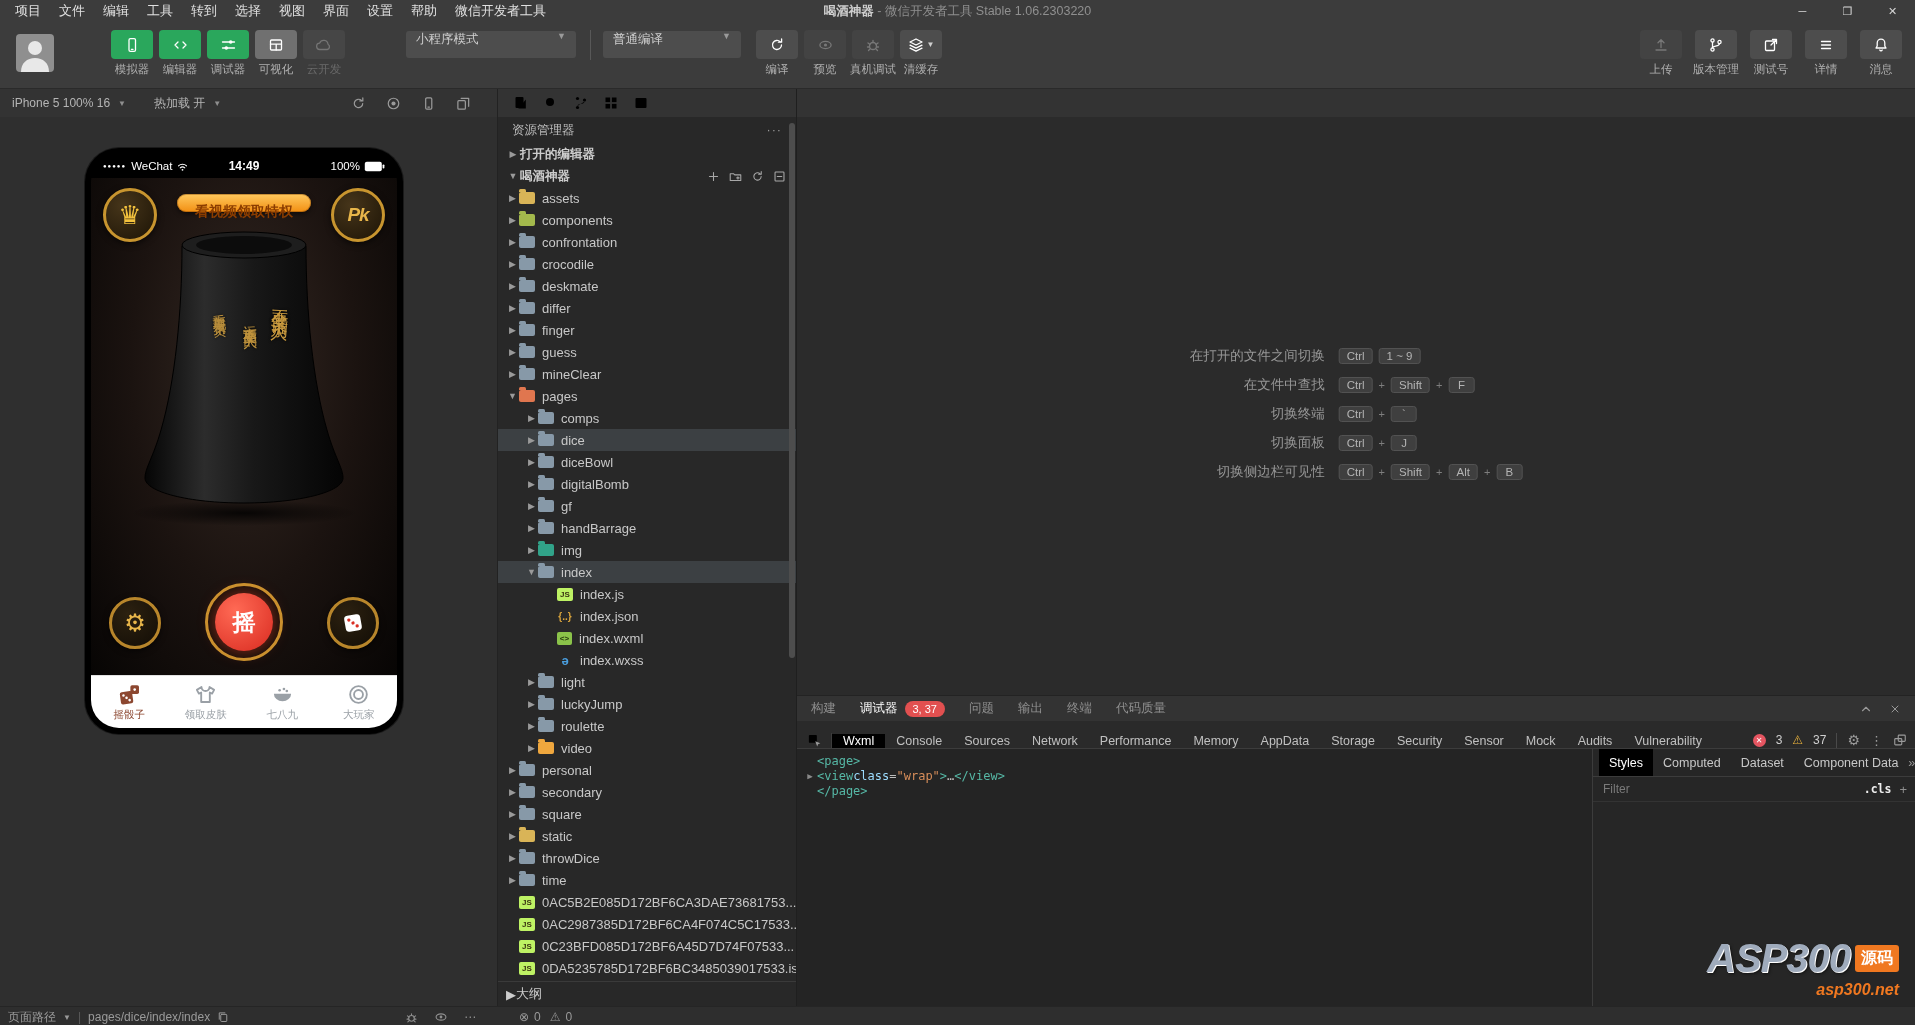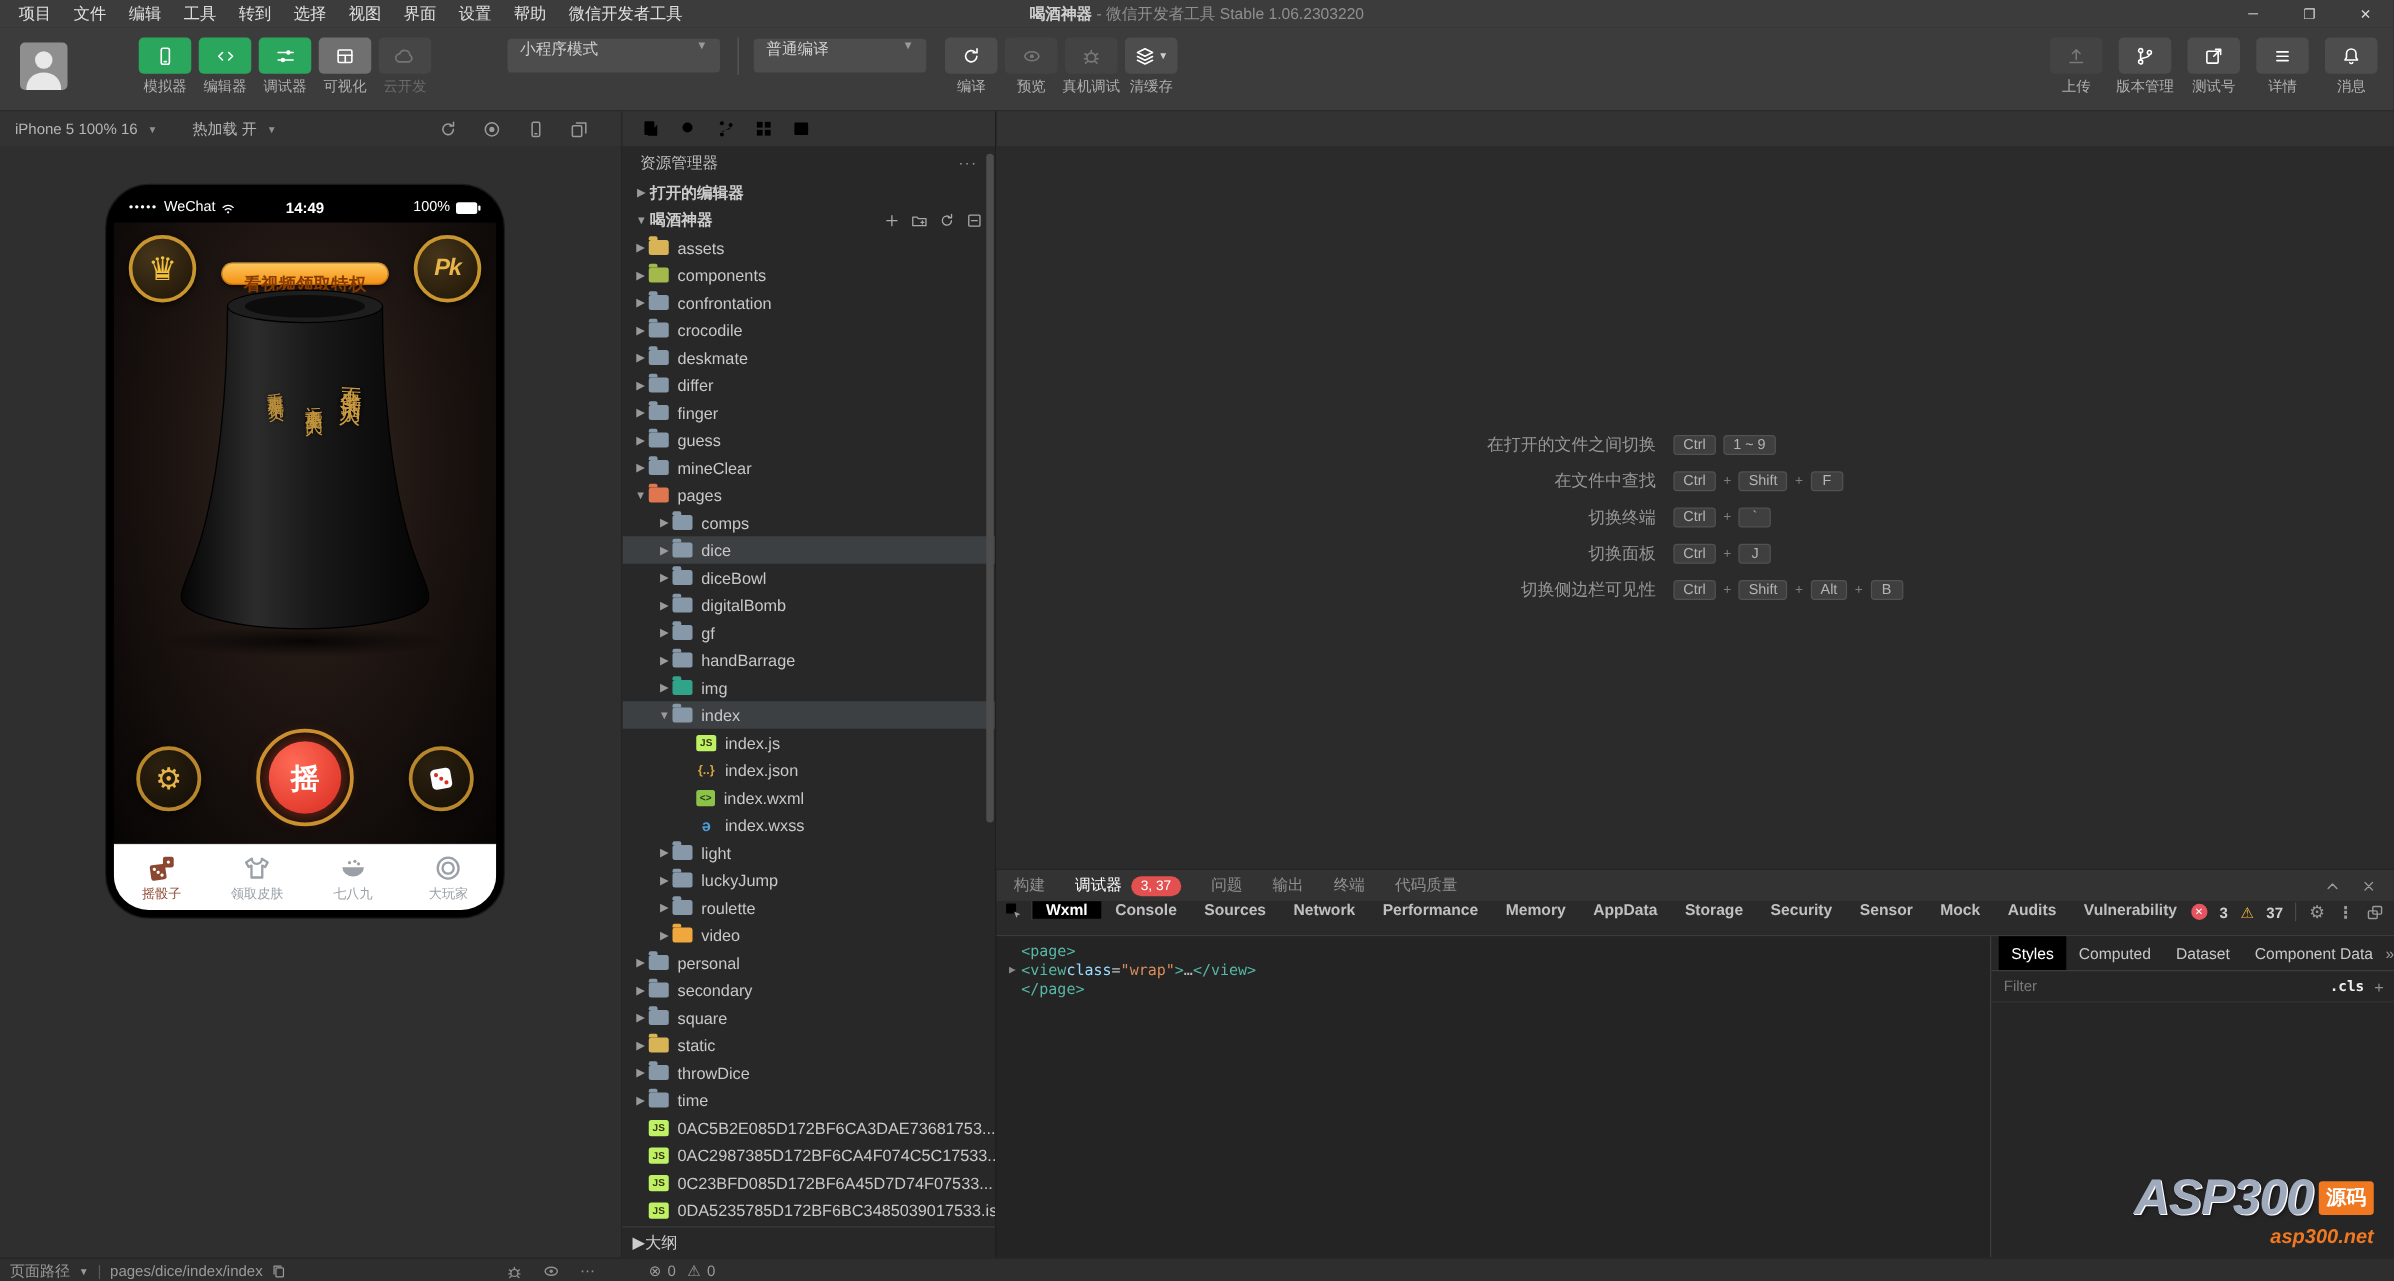--- a/index.html
+++ b/index.html
@@ -58,21 +58,21 @@
   .p-nav{height:44px;background:#000;position:relative;display:flex;align-items:center;justify-content:center;}
   .p-title{color:#fff;font-size:16.5px;}
   .capsule{position:absolute;right:8px;top:8px;width:86px;height:29px;border:1px solid #7d7d7d;border-radius:15px;background:rgba(38,38,38,.55);display:flex;align-items:center;color:#fff;}
   .capsule .c1{flex:1;text-align:center;font-size:12px;letter-spacing:1px;}
   .capsule .cd{width:1px;height:17px;background:#7d7d7d;}
   .capsule .c2{flex:1;text-align:center;font-size:13px;}
   .p-game{flex:1;position:relative;background:radial-gradient(ellipse at 50% 38%,#342822 0%,#1b1310 52%,#070504 100%);}
   .crown-btn,.pk-btn{position:absolute;top:10px;width:54px;height:54px;border-radius:50%;border:3px solid #c8952f;background:radial-gradient(circle at 35% 30%,#46351a,#1d1406);box-sizing:border-box;display:flex;align-items:center;justify-content:center;box-shadow:0 2px 6px rgba(0,0,0,.6);}
   .crown-btn{left:12px;color:#f2c13d;font-size:26px;}
   .pk-btn{right:12px;color:#e8b64a;font-size:19px;font-weight:bold;font-style:italic;letter-spacing:-1px;}
-  .privilege-btn{position:absolute;top:32px;left:50%;transform:translateX(-50%);height:18px;line-height:34px;padding:0 18px;border-radius:17px;background:linear-gradient(#ffc95e,#f28f12);color:#8a3c00;font-weight:bold;font-size:14px;white-space:nowrap;box-shadow:0 2px 5px rgba(0,0,0,.55), inset 0 0 0 1px rgba(120,60,0,.4);}
+  .privilege-btn{position:absolute;top:16px;left:50%;transform:translateX(-50%);height:18px;line-height:34px;padding:0 18px;border-radius:17px;background:linear-gradient(#ffc95e,#f28f12);color:#8a3c00;font-weight:bold;font-size:14px;white-space:nowrap;box-shadow:0 2px 5px rgba(0,0,0,.55), inset 0 0 0 1px rgba(120,60,0,.4);}
   .cup{position:absolute;top:52px;left:50%;transform:translateX(-50%);width:214px;height:276px;}
   .cup-shadow{position:absolute;top:322px;left:50%;transform:translateX(-50%);width:230px;height:26px;border-radius:50%;background:radial-gradient(ellipse,rgba(0,0,0,.8),transparent 70%);}
   .cal{position:absolute;writing-mode:vertical-rl;color:#c99a3f;font-family:"DejaVu Serif","Liberation Serif",serif;text-shadow:0 0 3px rgba(0,0,0,.8);}
   .cal.c1{right:58px;top:66px;font-size:17px;letter-spacing:3px;transform:rotate(3deg);}
   .cal.c2{right:92px;top:84px;font-size:14px;letter-spacing:2px;transform:rotate(-2deg);opacity:.95;}
   .cal.c3{right:124px;top:74px;font-size:13px;letter-spacing:2px;transform:rotate(-4deg);opacity:.9;}
   .gear-btn,.dice-btn{position:absolute;bottom:26px;width:52px;height:52px;border-radius:50%;border:3px solid #b8862b;background:radial-gradient(circle at 35% 30%,#2c2110,#120d06);box-sizing:border-box;display:flex;align-items:center;justify-content:center;box-shadow:0 2px 6px rgba(0,0,0,.6);}
   .gear-btn{left:18px;color:#e8b64a;font-size:24px;}
   .dice-btn{right:18px;}
   .shake-btn{position:absolute;bottom:14px;left:50%;transform:translateX(-50%);width:78px;height:78px;border-radius:50%;border:3px solid #c8952f;background:#16100a;box-sizing:border-box;display:flex;align-items:center;justify-content:center;}
@@ -116,21 +116,21 @@
   .kbd{background:#3f3f3f;border:1px solid #525252;border-radius:3px;padding:1px 7px;font-size:11.5px;color:#b4b4b4;min-width:10px;text-align:center;}
 
   
   .debugger{height:310px;display:flex;flex-direction:column;border-top:1px solid #232323;}
   .dbg-tabs{height:25px;background:#333;display:flex;align-items:center;padding:0 14px;gap:24px;font-size:12.5px;color:#8f8f8f;}
   .dbg-tab{display:flex;align-items:center;gap:7px;}
   .dbg-tab[data-state="active"]{color:#fff;}
   .badge{background:#e25050;color:#fff;font-size:11px;height:16px;line-height:16px;padding:0 8px;border-radius:9px;}
   .dbg-right{margin-left:auto;display:flex;gap:16px;color:#9a9a9a;align-items:center;}
   .devtools{flex:1;display:flex;flex-direction:column;background:#2a2a2a;min-height:0;}
-  .devtools-tabs{height:27px;display:flex;align-items:flex-start;font-size:12.5px;color:#c0c0c0;border-bottom:1px solid #3c3c3c;background:#2a2a2a;font-weight:bold;}
+  .devtools-tabs{height:27px;display:flex;align-items:flex-end;font-size:12.5px;color:#c0c0c0;border-bottom:1px solid #3c3c3c;background:#2a2a2a;}
   .inspect-cell{width:34px;border-right:1px solid #3c3c3c;display:flex;align-items:center;justify-content:center;color:#9a9a9a;}
   .dt-tab{padding:0 11px;display:flex;align-items:center;}
   .dt-tab[data-state="active"]{background:#000;color:#fff;}
   .dt-right{margin-left:auto;display:flex;align-items:center;gap:10px;padding-right:8px;}
   .errdot{width:13px;height:13px;border-radius:50%;background:#e55561;color:#fff;font-size:8px;display:flex;align-items:center;justify-content:center;}
   .warnico{color:#f0b73c;font-size:12px;}
   .cnt{color:#cfcfcf;font-size:12px;}
   .dt-sep{width:1px;height:15px;background:#4a4a4a;}
   .gearico{color:#9a9a9a;font-size:14px;}
   .kebab{color:#9a9a9a;font-size:13px;}

